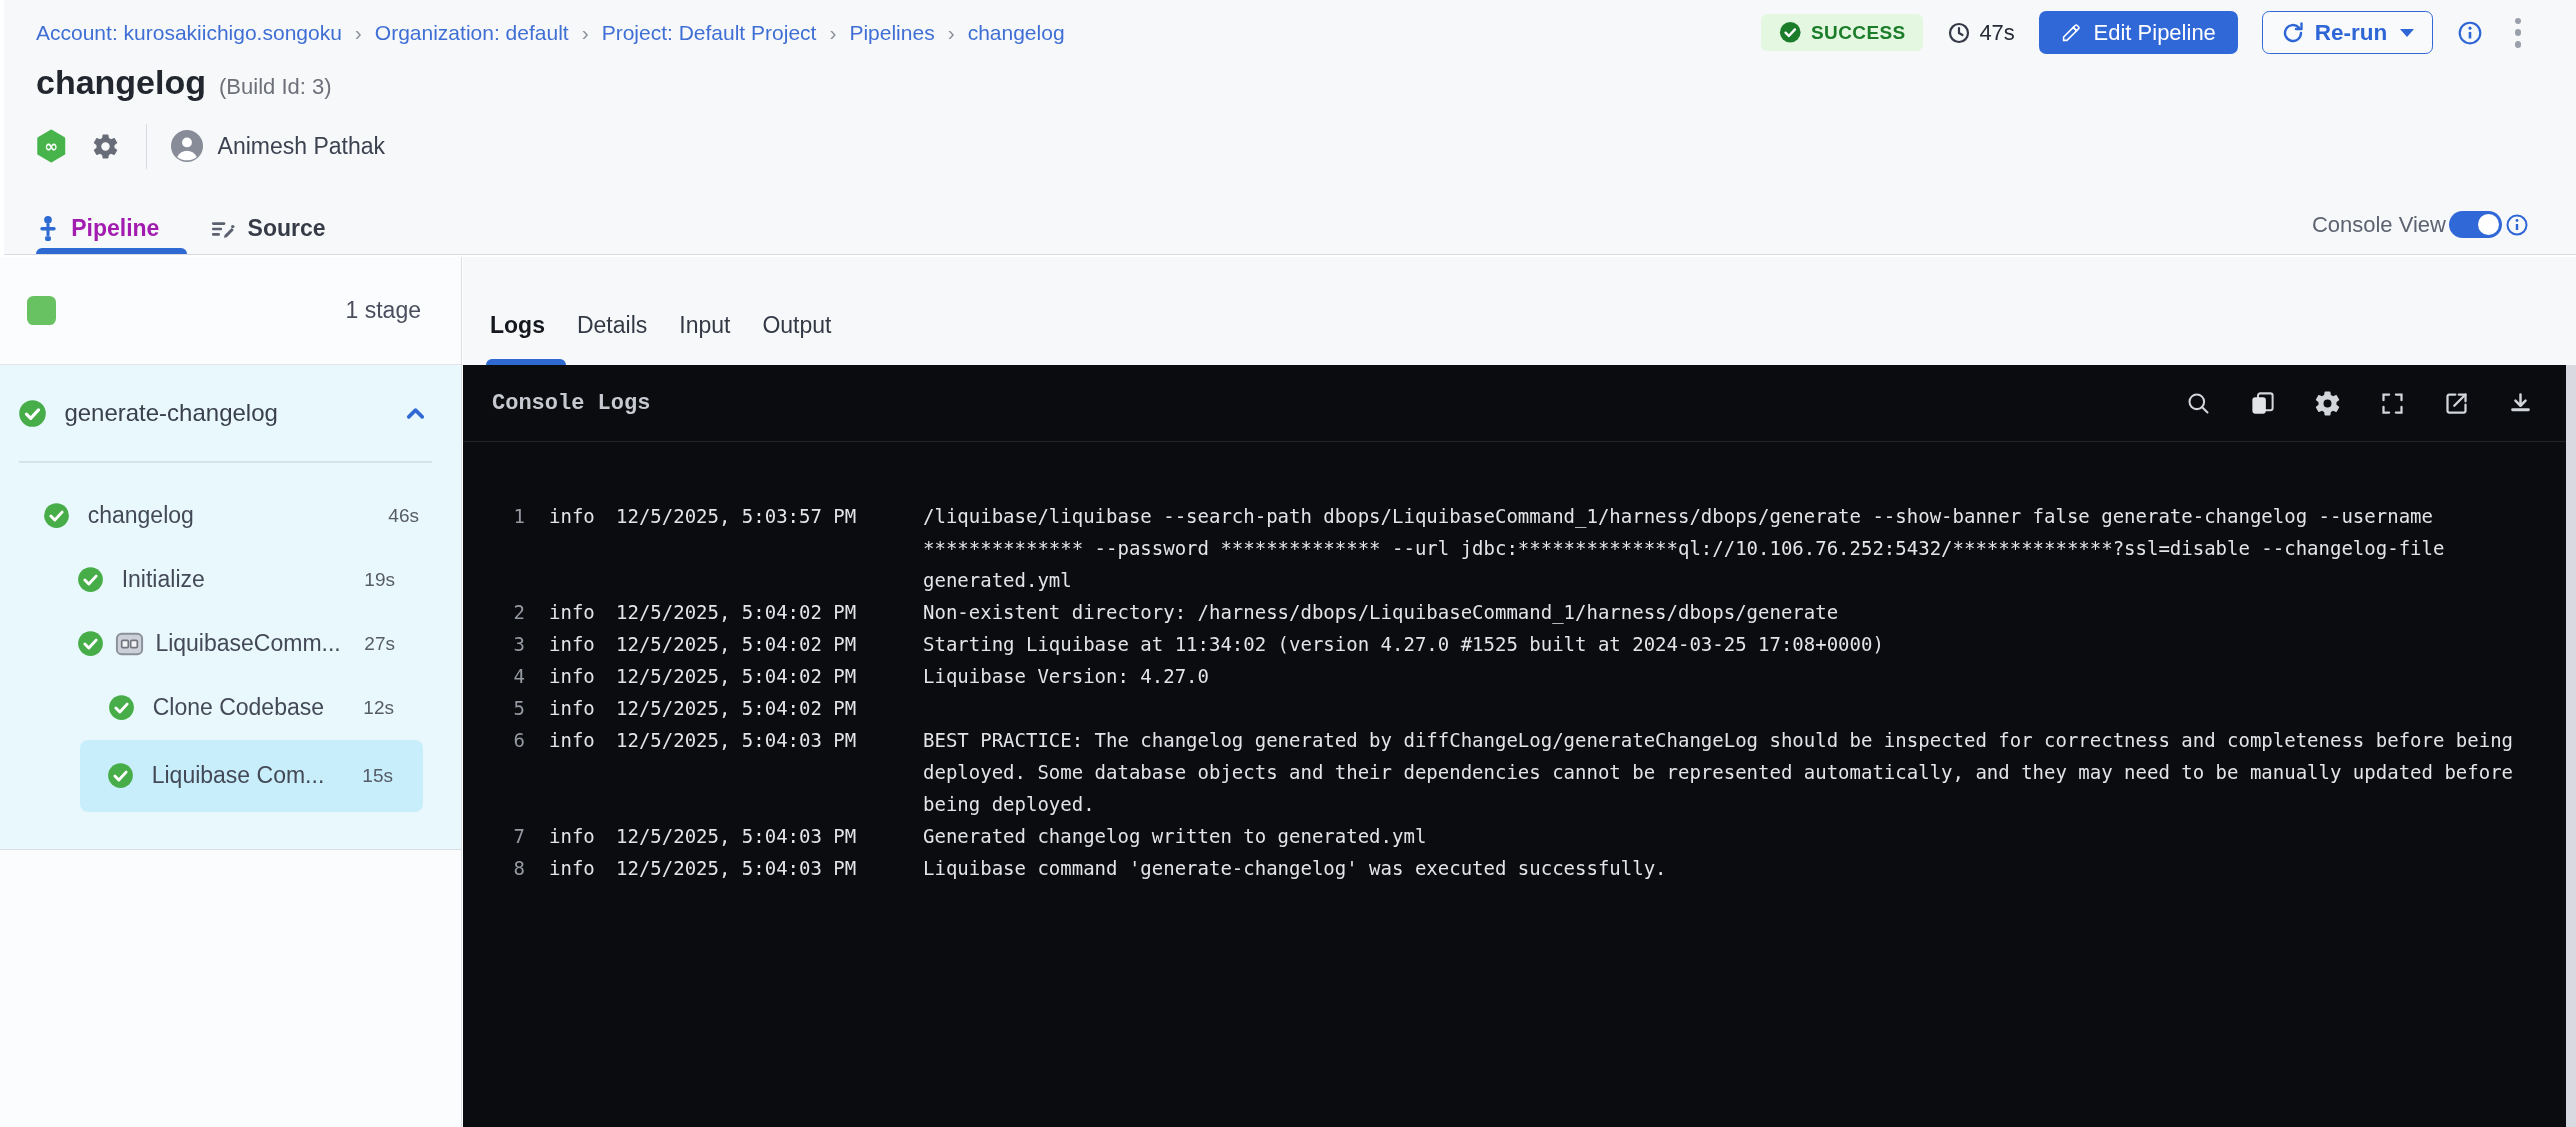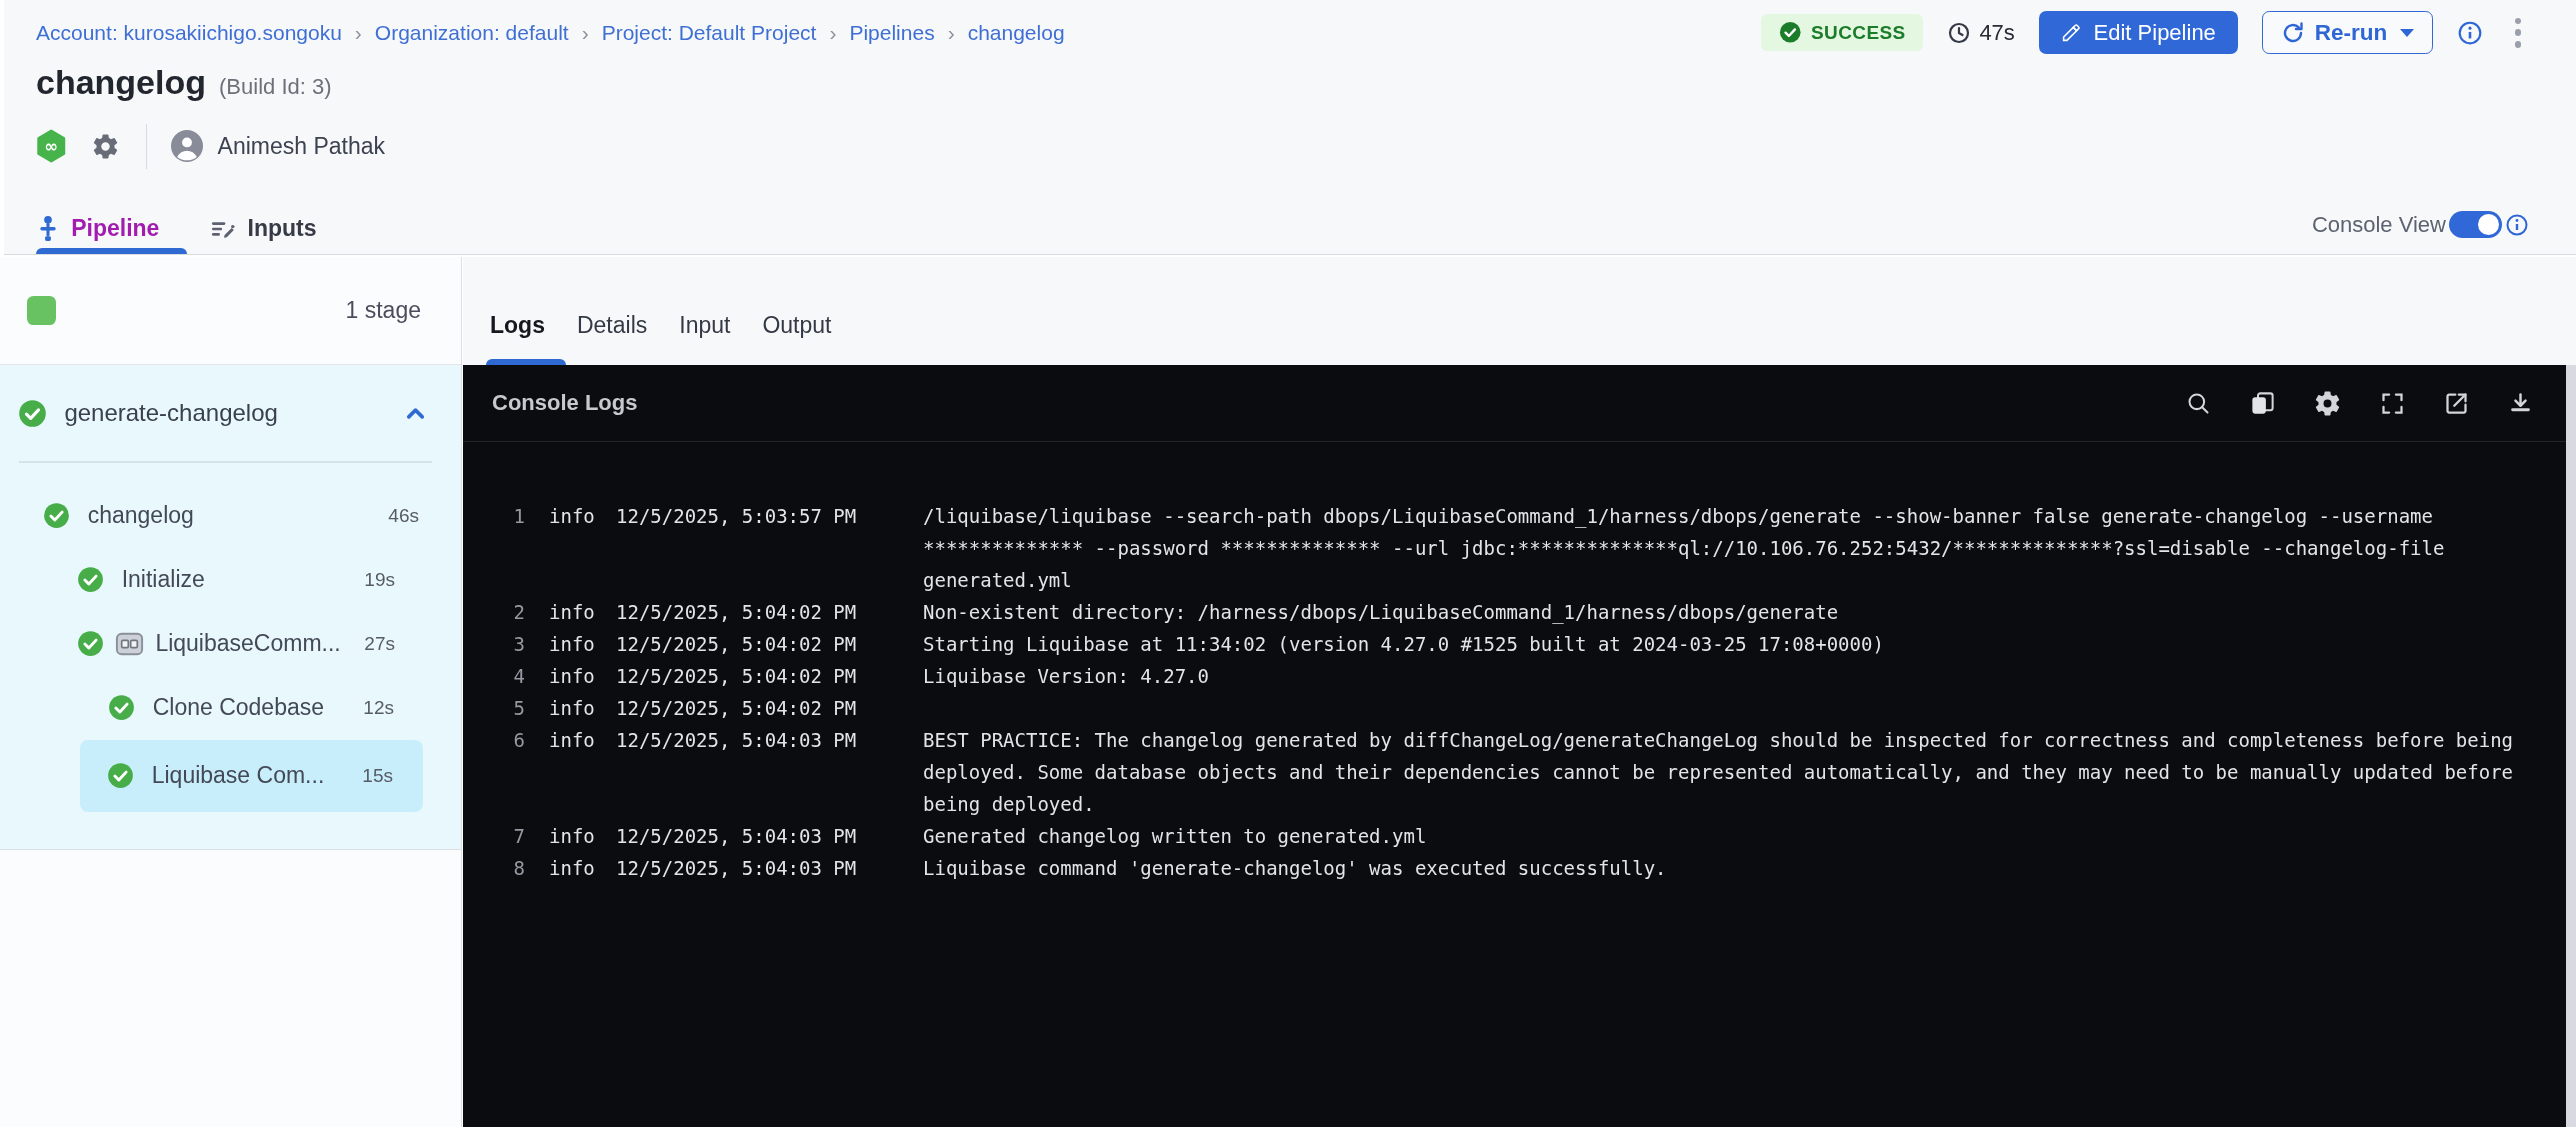--- a/index.html
+++ b/index.html
@@ -77,21 +77,21 @@
   .content { position:absolute; left:463px; top:257px; width:2113px; height:870px; background:#f7f8fa; }
   .log-tabs { position:relative; height:108px; display:flex; align-items:center; gap:32px;
               padding-left:27px; padding-top:29px; }
   .log-tab { font-size:23px; color:#343a45; cursor:pointer; }
   .log-tab.active { font-weight:bold; color:#15181e; }
   .logs-underline { position:absolute; left:22.5px; bottom:0; width:80px; height:6.4px;
                     background:#2e6ad1; border-radius:6.4px 6.4px 0 0; }
 
   .console { position:absolute; left:0; top:108px; right:0; bottom:0; background:#0b0c0f; }
   .console-header { height:77px; display:flex; align-items:center; border-bottom:1.6px solid #232329; }
-  .console-title { padding-left:29px; font-size:22px; font-weight:bold; color:#c6c9cf; }
+  .console-title { padding-left:29px; font-size:22px; font-weight:bold; color:#c6c9cf;font-family:Liberation Mono, monospace; }
   .console-icons { margin-left:auto; margin-right:42px; display:flex; align-items:center; gap:37px; }
   .cicon { cursor:pointer; display:flex; }
   .scroll-gutter { position:absolute; right:0; top:0; bottom:0; width:9.6px; background:#d8d9e1; }
 
   .log-body { padding:58px 0 0 27px; font-family:"DejaVu Sans Mono", monospace;
               font-size:19px; line-height:32px; color:#e3e4e8; }
   .log-row { display:flex; align-items:flex-start; }
   .ln  { width:35px; text-align:right; color:#9599a2; flex:none; }
   .lvl { margin-left:24px; width:59px; flex:none; }
   .ts  { margin-left:8px; width:244px; flex:none; }
@@ -209,21 +209,21 @@
     <div class="main-tab inactive">
       <span style="display:flex">
         <svg width="26" height="26" viewBox="0 0 24 24" fill="none" stroke="#5b6170" stroke-width="2.4" stroke-linecap="round">
             <line x1="3" y1="7" x2="13" y2="7"></line>
             <line x1="3" y1="12" x2="10" y2="12"></line>
             <line x1="3" y1="17" x2="8" y2="17"></line>
             <path d="M13.5 17.5l6.5-6.5 2 2-6.5 6.5-2.6.6z" fill="#5b6170" stroke="none"></path>
             <circle cx="21" cy="9.8" r="1.6" fill="#5b6170" stroke="none"></circle>
           </svg>
       </span>
-      <span>Inputs</span>
+      <span>Source</span>
     </div>
   </div>
   <div class="tab-underline"></div>
 
   <div class="console-view">
     <span class="cv-label">Console View</span>
     <div class="toggle">
         <div class="knob"></div>
       </div>
     <span style="display:flex;cursor:pointer">

